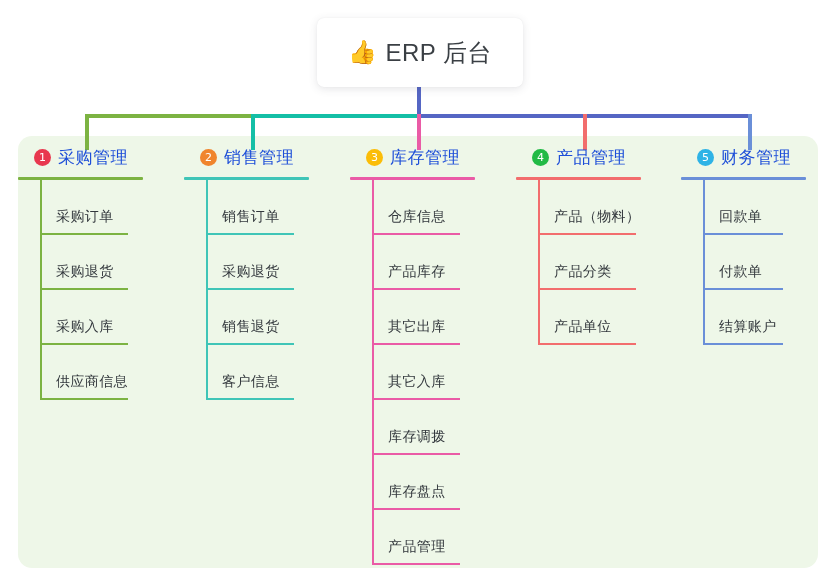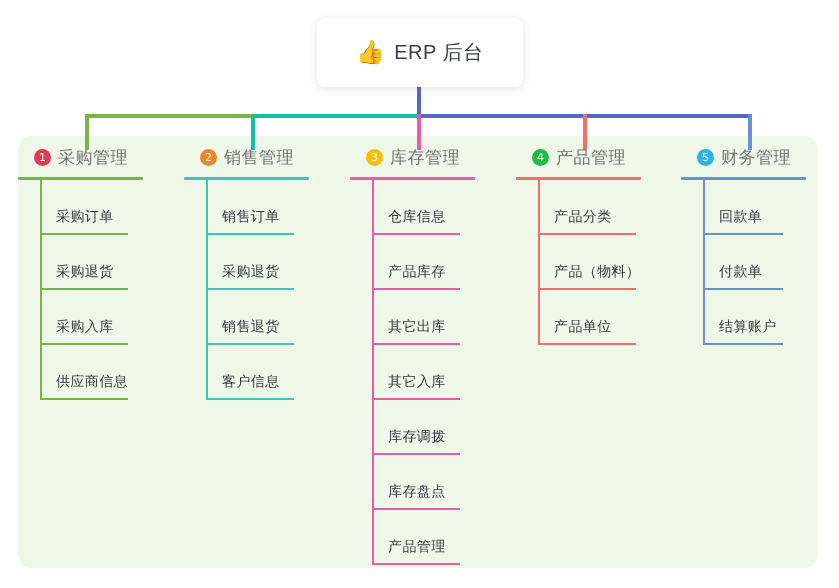--- a/index.html
+++ b/index.html
@@ -36,21 +36,21 @@
     display: flex;
     align-items: center;
     gap: 9px;
   }
   #root-emoji {
     font-size: 23px;
     line-height: 1;
     display: block;
   }
   #root-title {
-    font-size: 20px;
+    font-size: 24px;
     color: #3a3f44;
     letter-spacing: 0.5px;
     white-space: nowrap;
   }
 
   
   .conn {
     position: absolute;
     z-index: 4;
   }
@@ -89,21 +89,21 @@
     border-radius: 50%;
     color: #ffffff;
     font-size: 11px;
     line-height: 17px;
     text-align: center;
     flex: 0 0 auto;
     font-family: "DejaVu Sans", sans-serif;
   }
   .col-title {
     font-size: 17px;
-    color: #737373;
+    color: #1d4ed8;
     white-space: nowrap;
     letter-spacing: 0.5px;
   }
   .col-rule {
     height: 3px;
     margin-top: 7px;
     border-radius: 1px;
   }
 
   
@@ -256,28 +256,28 @@
     </div>
     <div class="column" style="left: 516px; width: 150px;">
       <div class="col-head">
         <span class="badge" style="background: rgb(33, 186, 69);">4</span>
         <span class="col-title">产品管理</span>
       </div>
       <div class="col-rule" style="background: rgb(242, 109, 109); width: 125px;"></div>
       <div class="items">
         <div class="spine" style="background: rgb(242, 109, 109); height: 165px;"></div>
         <div class="item">
+          <span class="item-label">产品（物料）</span>
+          <div class="item-rule" style="background: rgb(242, 109, 109); width: 98px;"></div>
+        </div>
+        <div class="item">
           <span class="item-label">产品分类</span>
           <div class="item-rule" style="background: rgb(242, 109, 109); width: 98px;"></div>
         </div>
         <div class="item">
-          <span class="item-label">产品（物料）</span>
-          <div class="item-rule" style="background: rgb(242, 109, 109); width: 98px;"></div>
-        </div>
-        <div class="item">
           <span class="item-label">产品单位</span>
           <div class="item-rule" style="background: rgb(242, 109, 109); width: 98px;"></div>
         </div>
       </div>
     </div>
     <div class="column" style="left: 681px; width: 140px;">
       <div class="col-head">
         <span class="badge" style="background: rgb(46, 179, 230);">5</span>
         <span class="col-title">财务管理</span>
       </div>

